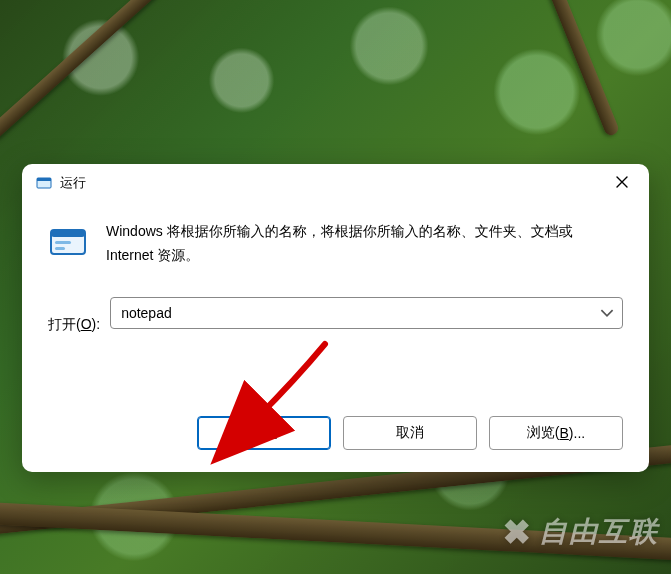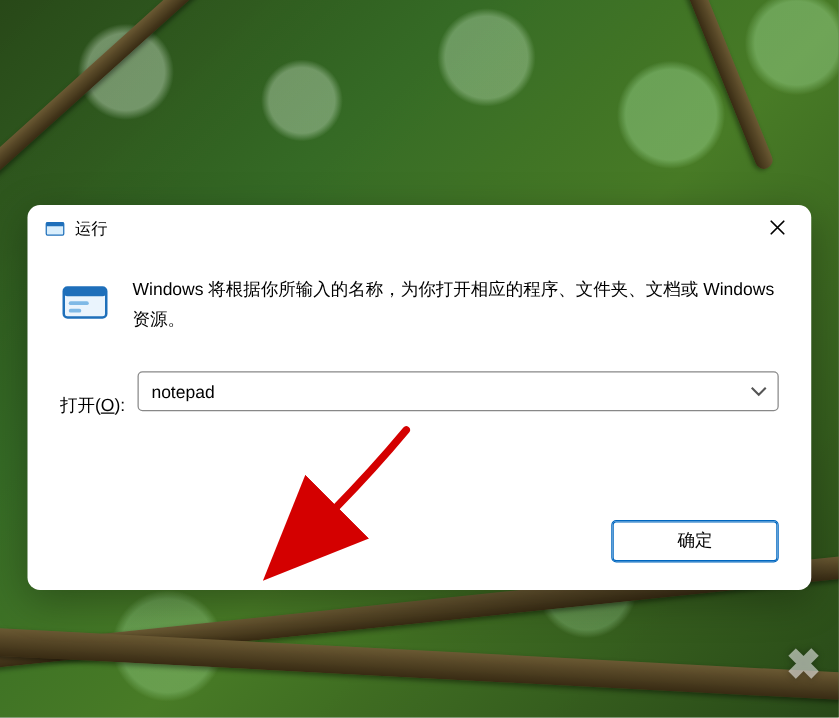--- a/index.html
+++ b/index.html
@@ -190,47 +190,54 @@
   <div class="content">
     <div class="desc-row">
       <div class="run-icon">
         <svg viewBox="0 0 40 40">
           <rect x="3" y="8" width="34" height="24" rx="3" fill="#eaf4fd" stroke="#1e6fba" stroke-width="2"></rect>
           <rect x="3" y="8" width="34" height="7" rx="3" fill="#1e6fba"></rect>
           <rect x="7" y="19" width="16" height="3" rx="1.5" fill="#7fb9e6"></rect>
           <rect x="7" y="25" width="10" height="3" rx="1.5" fill="#7fb9e6"></rect>
         </svg>
       </div>
-      <div class="desc-text">Windows 将根据你所输入的名称，为你打开相应的程序、文件夹、文档或 Windows 资源。</div>
+      <div class="desc-text">Windows 将根据你所输入的名称，将根据你所输入的名称、文件夹、文档或 Internet 资源。</div>
     </div>
 
     <div class="open-row">
       <span class="open-label"><span>打开(</span><u>O</u><span>):</span></span>
       <div class="combo">
         <input type="text" value="notepad" style="">
         <span class="chev">
           <svg viewBox="0 0 10 10">
               <path d="M1 3 L5 7 L9 3" fill="none" stroke="currentColor" stroke-width="1.2"></path>
             </svg>
         </span>
       </div>
     </div>
   </div>
 
   <div class="button-row">
     <button class="btn primary">确定</button>
+    <button class="btn">取消</button>
+    <button class="btn">
+        <span>浏览(</span>
+        <u>B</u>
+        <span>)...</span>
+      </button>
   </div>
 </div>
 
 <div class="arrow-annot">
   <svg viewBox="0 0 120 96">
     <defs>
       <marker id="ah" markerWidth="14" markerHeight="12" refX="3" refY="6" orient="auto">
         <path d="M0 0 L14 6 L0 12 Z" fill="#d40000"></path>
       </marker>
     </defs>
     <path d="M100 4 Q70 40 32 78" stroke="#d40000" stroke-width="6" fill="none" marker-end="url(#ah)" stroke-linecap="round"></path>
   </svg>
 </div>
 
 <div class="watermark">
   <span class="x">✖</span>
+  <span>自由互联</span>
 </div>
 
 </body></html>

